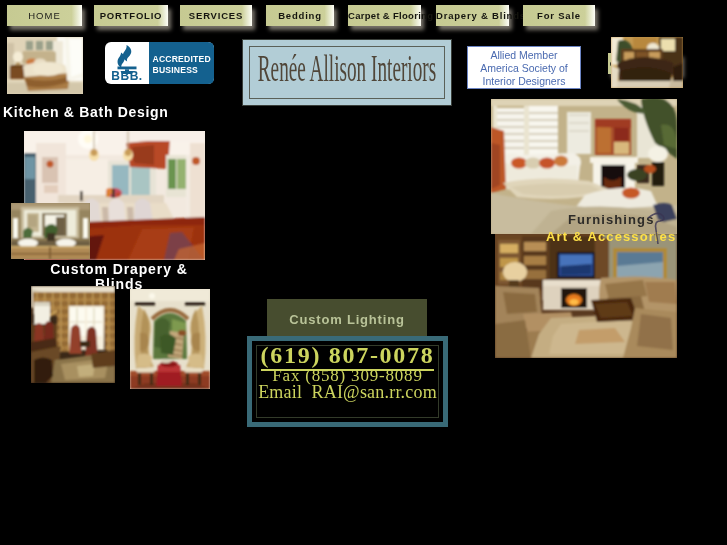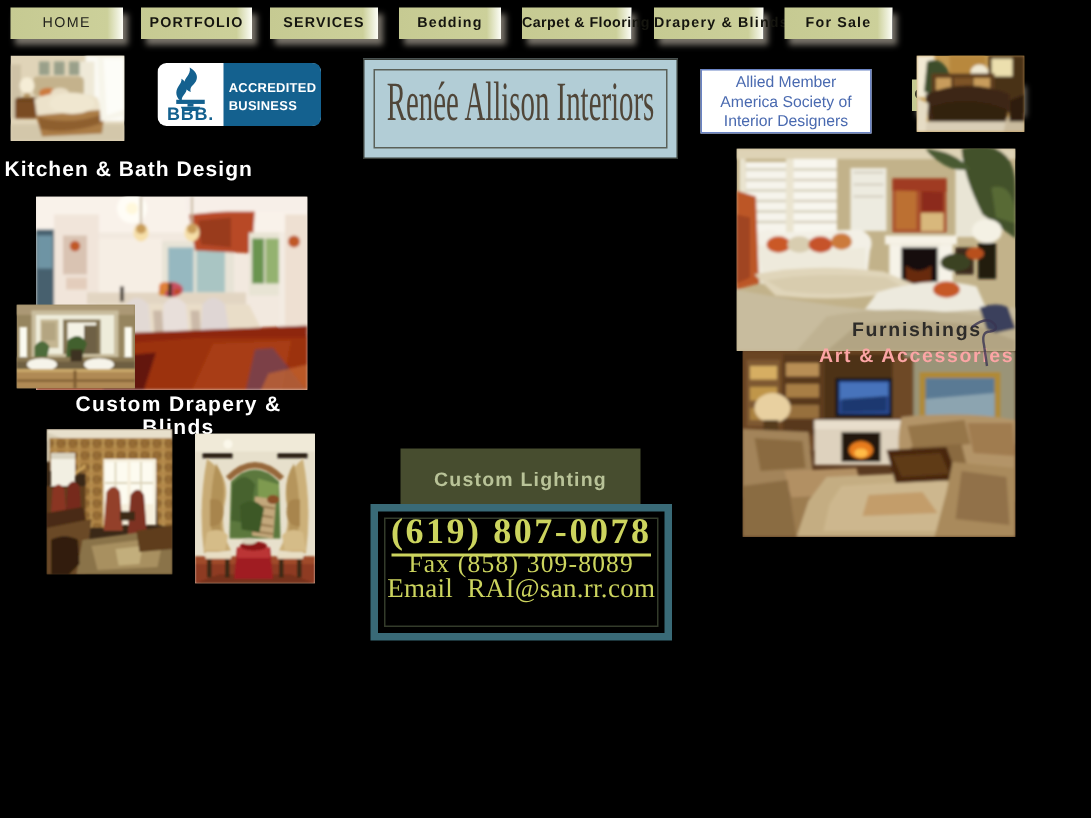--- a/index.html
+++ b/index.html
@@ -420,21 +420,21 @@
 <path d="M96 66 L136 64 L144 86 L102 88 Z" fill="#48280e"></path>
 <path d="M100 70 L132 68 L138 82 L106 84 Z" fill="#5e3a16"></path>
 <path d="M140 74 L182 78 L182 124 L128 124 L136 94 Z" fill="#a98a5c"></path>
 <path d="M146 80 L176 84 L178 116 L142 112 Z" fill="#91714a"></path>
 </g>
 </svg>
 </div>
 
 <div style="position:absolute;left:568px;top:212px;font-size:13px;font-weight:bold;letter-spacing:1.1px;color:#2e2c29;white-space:nowrap;">Furnishings</div>
 
-<div style="position:absolute;left:546px;top:229px;font-size:13px;font-weight:bold;letter-spacing:1.1px;color:#fca5a5;white-space:nowrap;">Art &amp; Accessories</div>
+<div style="position:absolute;left:546px;top:229px;font-size:13px;font-weight:bold;letter-spacing:1.1px;color:#fde047;white-space:nowrap;">Art &amp; Accessories</div>
 
 <div style="position:absolute;left:646px;top:208px;width:24px;height:38px;">
 <svg width="24" height="38" viewBox="0 0 24 38">
 <path d="M2 10 Q12 2 17 8 Q20 12 14 13 Q8 13 10 22 L12 36" stroke="#3a3552" stroke-width="1.6" fill="none" opacity="0.8"></path>
 </svg>
 </div>
 
 <div style="position:absolute;left:267px;top:299px;width:160px;height:37px;background:#474d2f;color:#b9c398;font-weight:bold;font-size:13px;letter-spacing:0.8px;text-align:center;line-height:41px;">Custom Lighting</div>
 
 <div style="position:absolute;left:247px;top:336px;width:191px;height:81px;background:#000;border:5px solid #396a77;">

